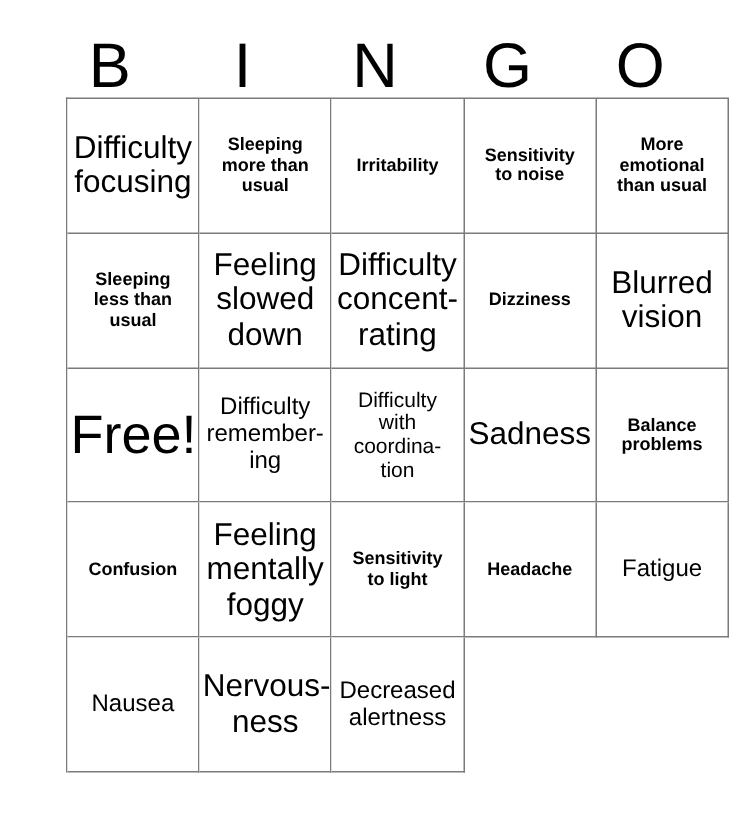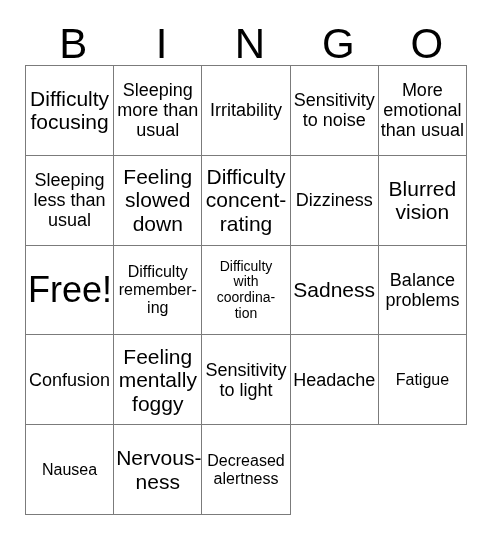--- a/index.html
+++ b/index.html
@@ -33,21 +33,21 @@
     align-items: flex-end;
     justify-content: center;
     font-size: 42px;
     line-height: 1;
     font-weight: 400;
     letter-spacing: 0px;
     color: #000000;
   }
   #grid {
     position: absolute;
-    left: 25px;
+    left: 44px;
     top: 65px;
     width: 442px;
     height: 450px;
     border-top: 1px solid #7b7b7b;
     border-left: 1px solid #7b7b7b;
     box-sizing: border-box;
     display: grid;
     grid-template-columns: repeat(5, 1fr);
     grid-template-rows: repeat(5, 1fr);
   }
@@ -67,21 +67,21 @@
     display: block;
     width: 100%;
     line-height: 1.12;
     white-space: pre-line;
     color: #000000;
   }
   
   .fs-xl  { font-size: 36px; }
   .fs-lg  { font-size: 16px; }
   .fs-md  { font-size: 21px; }
-  .fs-sm  { font-size: 18px; }
+  .fs-sm  { font-size: 12px; font-weight: bold; }
   .fs-xs  { font-size: 16px; }
   .fs-xxs { font-size: 14px; }
 </style>
 </head>
 <body>
 
 <div id="card">
 
   <div id="header-row">
     <div class="header-letter">B</div>

